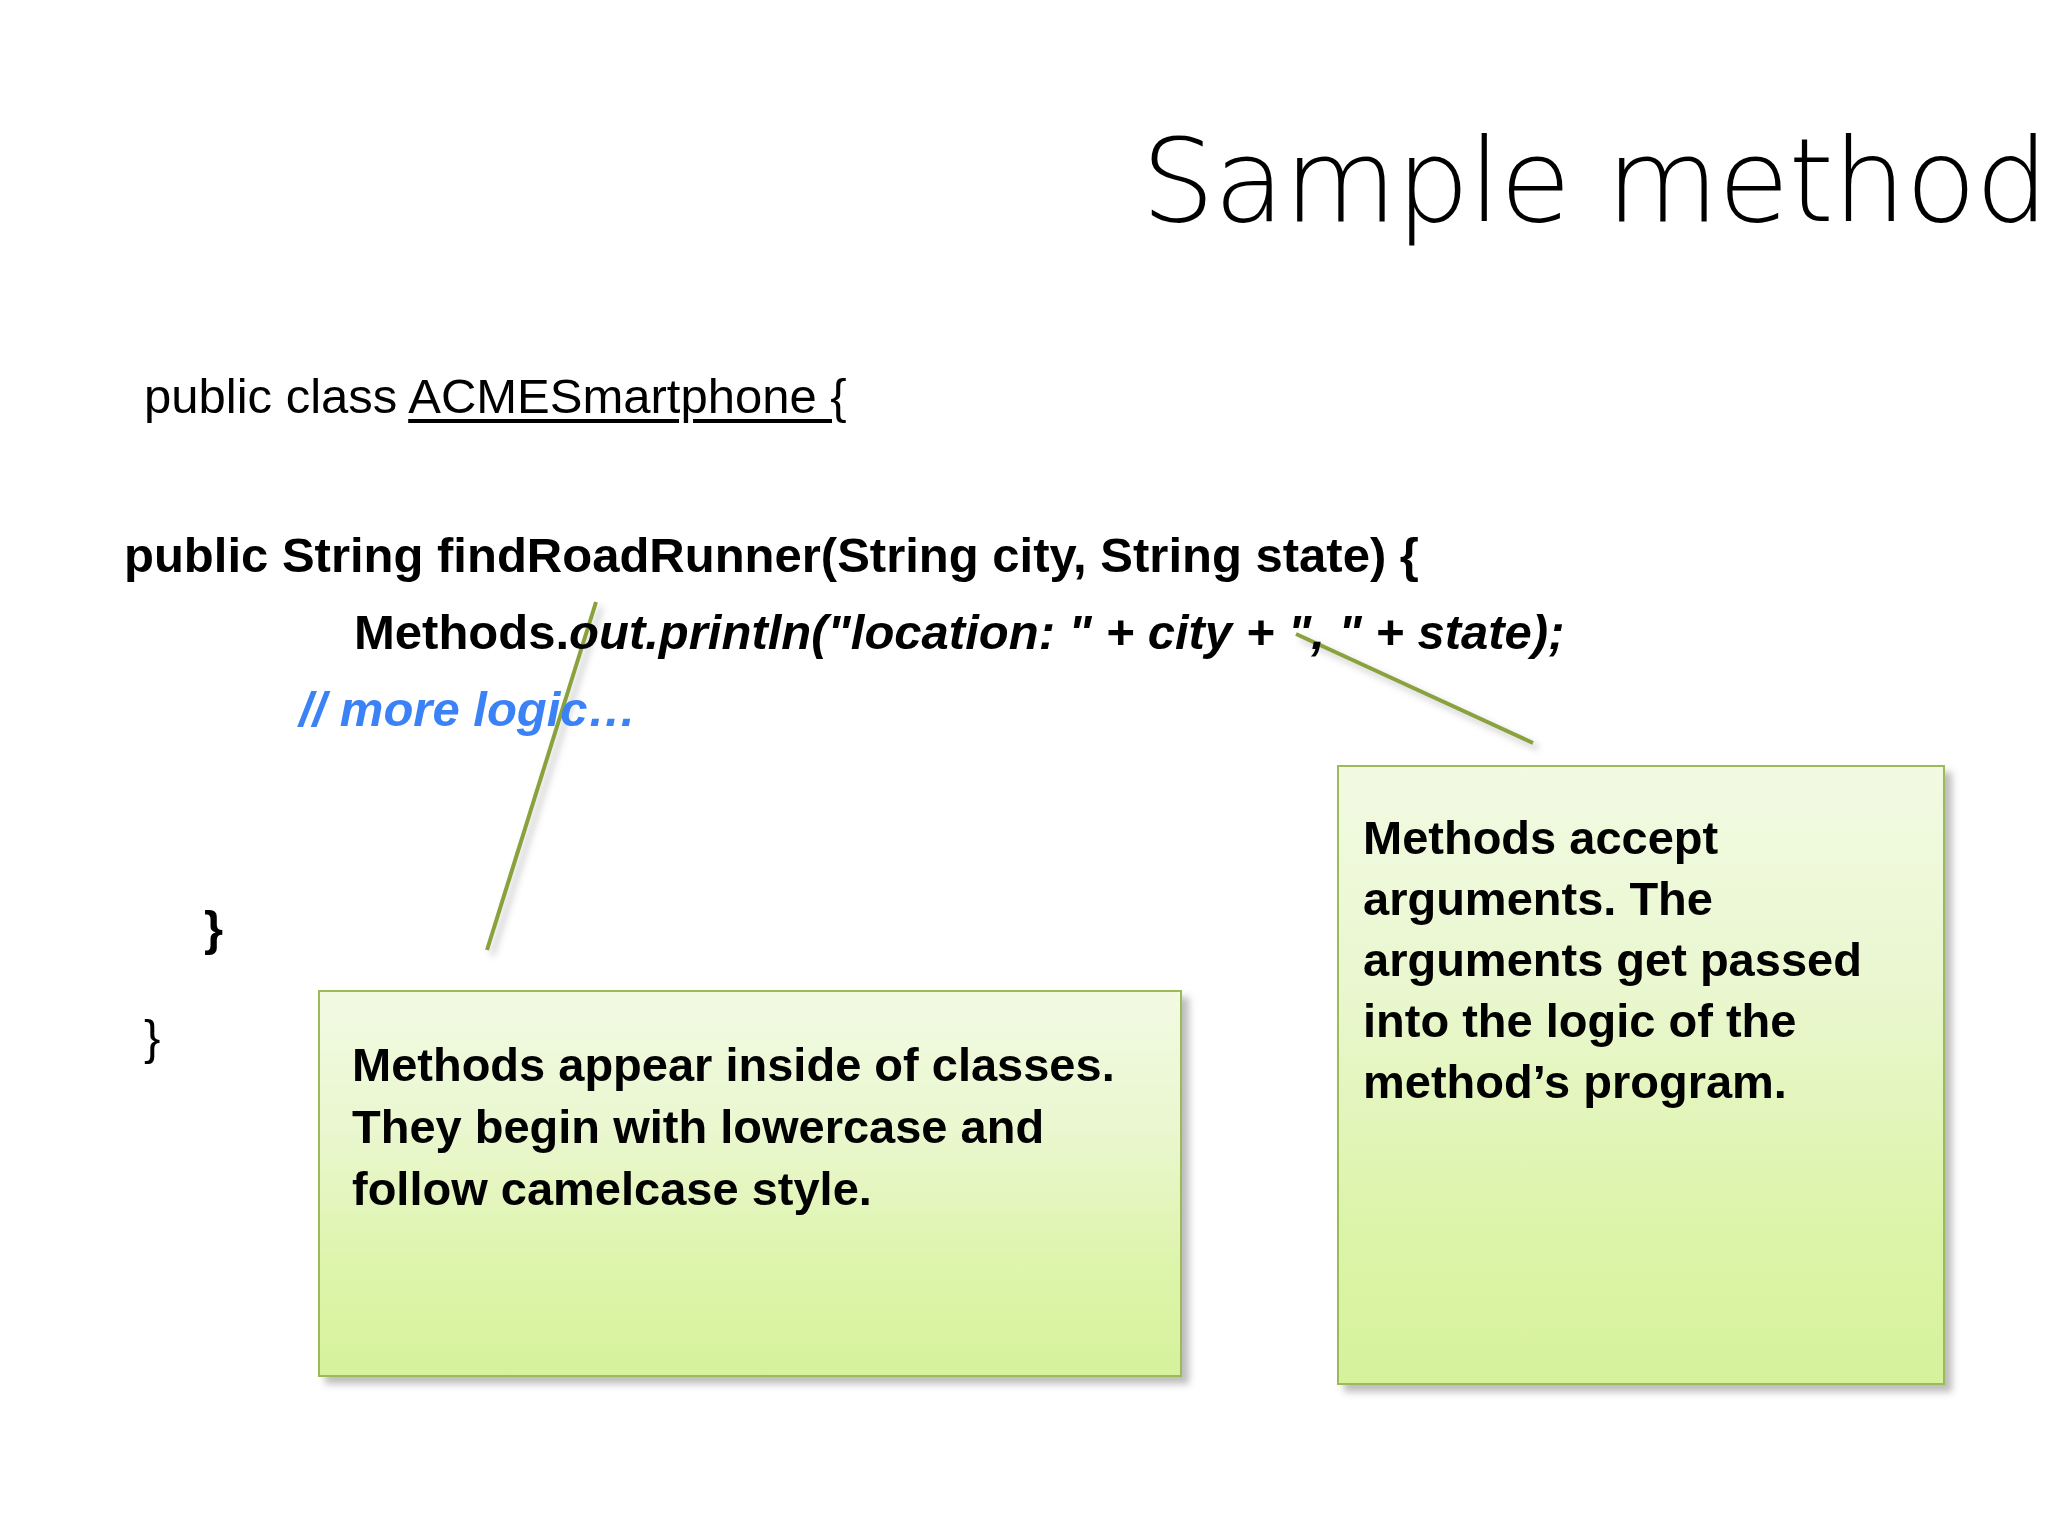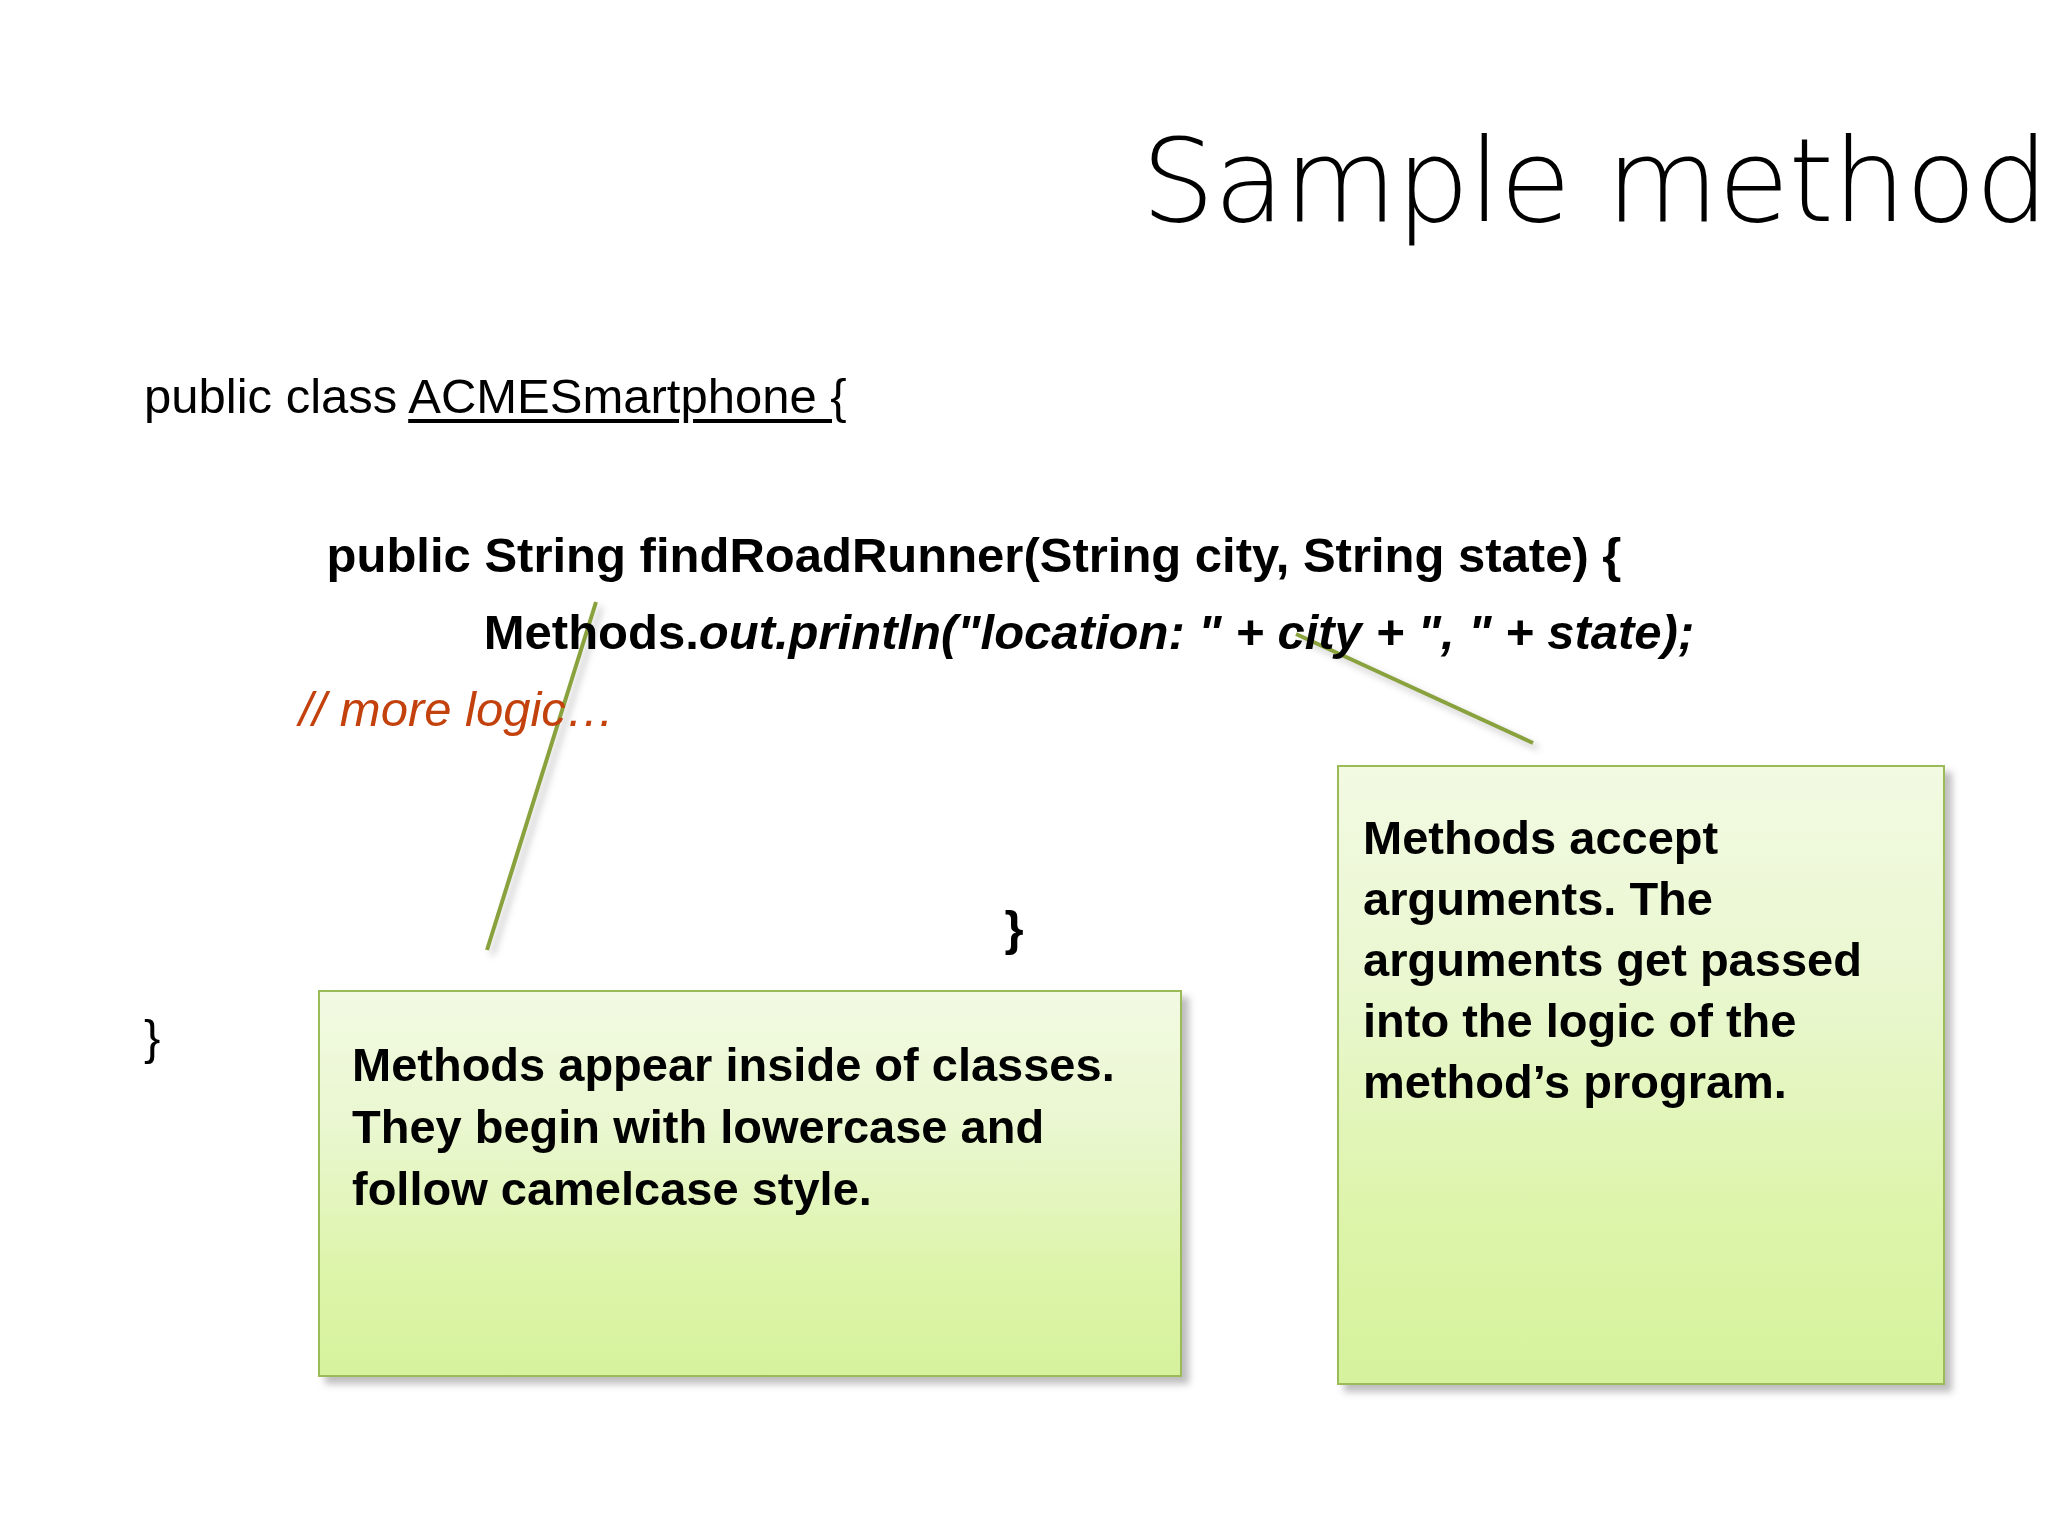--- a/index.html
+++ b/index.html
@@ -45,27 +45,27 @@
     font-family: "Liberation Sans", sans-serif;
     color: #000000;
   }
   .code-line {
     font-size: 49px;
     line-height: 1.0;
     white-space: pre;
     color: #000000;
   }
   .code-line.plain   { font-weight: 400; margin-left: 20px; }
-  .code-line.strong  { font-weight: 700; text-align: center; }
+  .code-line.strong  { font-weight: 700; }
   .u { text-decoration: underline; text-underline-offset: 6px; }
   .bi { font-weight: 700; font-style: italic; }
   .comment {
-    color: #c2410c;
+    color: #3b82f6;
     font-style: italic;
-    font-weight: 400;
+    font-weight: 700;
   }
   .sp-small  { height: 60px; }
   .sp-tiny   { height: 28px; }
   .sp-mid    { height: 110px; }
   .indent1 { padding-left: 230px; }
   .indent-c { padding-left: 175px; }
   .indent-b { padding-left: 80px; }
 
   
   .callout {

